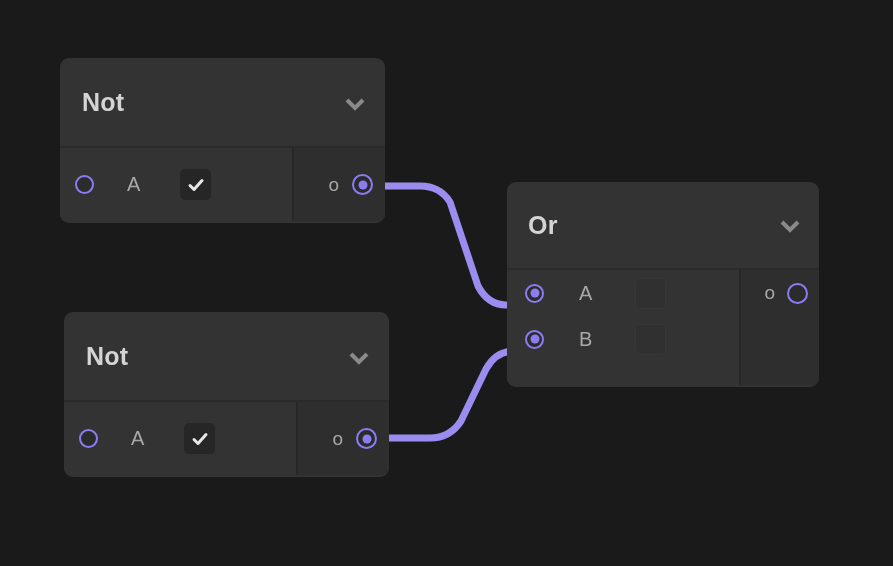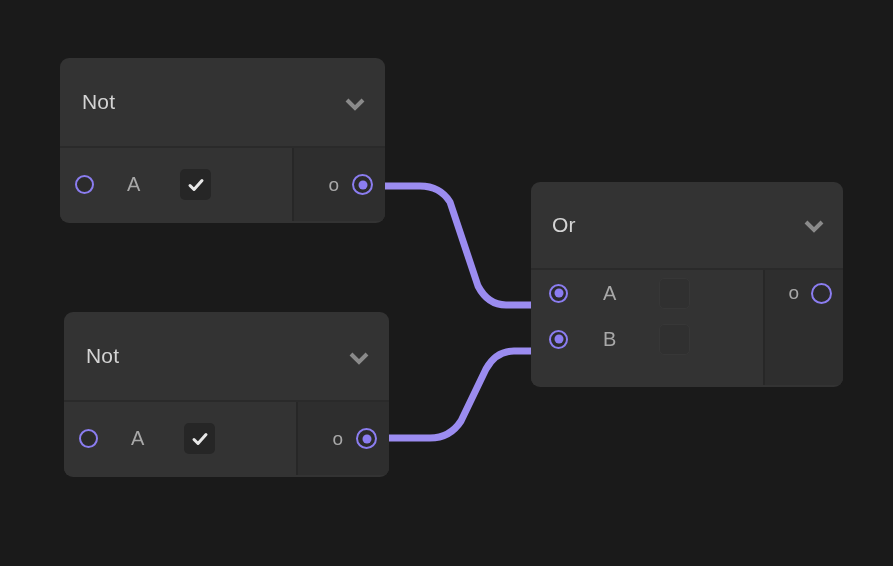--- a/index.html
+++ b/index.html
@@ -46,22 +46,22 @@
   .node-header {
     position: relative;
     display: flex;
     align-items: center;
     box-sizing: border-box;
     border-bottom: 2px solid #2a2a2a;
   }
 
   .node-title {
     color: #d4d4d4;
-    font-size: 21px;
-    font-weight: 400;
+    font-size: 25px;
+    font-weight: 700;
     letter-spacing: 0.2px;
     white-space: nowrap;
   }
 
   .collapse-chevron {
     position: absolute;
     display: block;
   }
 
   .node-body {
@@ -214,21 +214,21 @@
       </div>
       <div class="ports-out" style="width:93px;">
         <div class="port-row-out" style="height:73px; padding-right:12px;">
           <span class="port-label-out">o</span>
           <span class="port-dot connected" style="width:21px; height:21px; margin-left:13px;" data-inner="9"></span>
         </div>
       </div>
     </div>
   </div>
 
-  <div class="node" style="left:531px; top:182px; width:312px; height:205px;">
+  <div class="node" style="left:507px; top:182px; width:312px; height:205px;">
     <div class="node-header" style="height:88px; padding:0 21px;">
       <span class="node-title">Or</span>
       <svg class="collapse-chevron" style="right:17px; top:36px;" width="24" height="16" viewBox="0 0 24 16">
         <path d="M4 4 L12 12 L20 4" fill="none" stroke="#8a8a8a" stroke-width="4" stroke-linecap="butt" stroke-linejoin="miter"></path>
       </svg>
     </div>
     <div class="node-body" style="height:115px;">
       <div class="ports-in">
         <div class="port-row" style="height:46px; padding-left:18px;">
           <span class="port-dot connected" style="width:19px; height:19px;" data-inner="9"></span>

